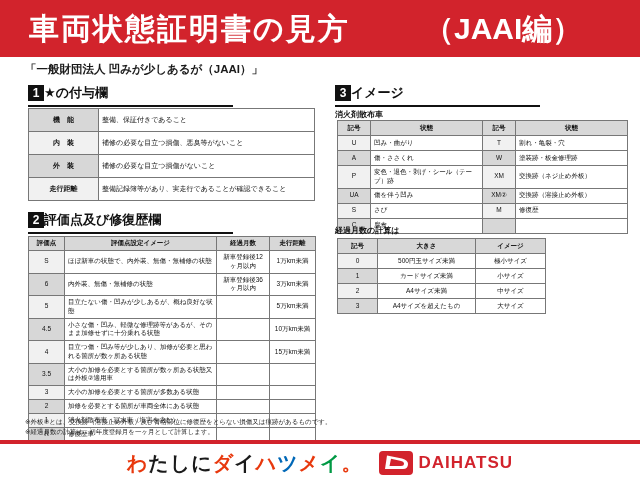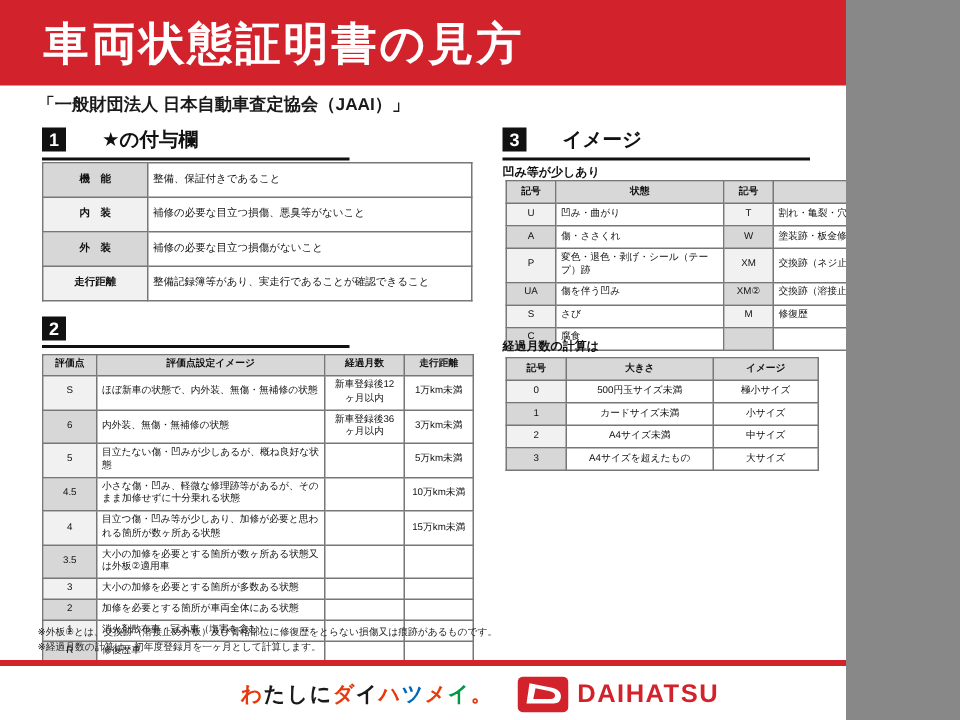--- a/index.html
+++ b/index.html
@@ -1,28 +1,28 @@
 <!DOCTYPE html>
 <html style="--accent: #d2232c;"><head>
 <meta charset="utf-8">
 <style>
   :root{ --accent:#d2232c; --ink:#111; }
   *{box-sizing:border-box; margin:0; padding:0;}
   body{background:#888; font-family:"Liberation Sans","DejaVu Sans",sans-serif;}
-  .page{position:relative; width:564px; height:480px; background:#fff; overflow:hidden;}
+  .page{position:relative; width:640px; height:480px; background:#fff; overflow:hidden;}
 
   .banner{position:absolute; top:0; left:0; width:640px; height:57px; background:var(--accent);}
   .banner-title{position:absolute; left:29px; top:9px; font-size:30px; font-weight:bold; color:#fff; letter-spacing:2px; white-space:nowrap;}
   .banner-edition{position:absolute; left:424px; top:9px; font-size:30px; font-weight:bold; color:#fff; white-space:nowrap;}
 
   .subtitle{position:absolute; left:25px; top:62px; font-size:11.5px; font-weight:bold; color:#1a1a1a; white-space:nowrap;}
 
   .sec-head{position:absolute; display:flex; align-items:center; border-bottom:2.5px solid #111; padding-bottom:3px;}
   .sec-num{display:inline-block; width:16px; height:16px; background:#111; color:#fff; font-weight:bold; font-size:12px; text-align:center; line-height:16px;}
-  .sec-title{font-size:13px; font-weight:bold; margin-left:24px; color:#111; white-space:nowrap;}
+  .sec-title{font-size:13px; font-weight:bold; margin-left:0; color:#111; white-space:nowrap;}
   #sec1-head{left:28px; top:84px; width:205px;}
   #sec2-head{left:28px; top:211px; width:205px;}
   #sec3-head{left:335px; top:84px; width:205px;}
 
   table{border-collapse:collapse; table-layout:fixed; color:#111;}
   td,th{border:1px solid #777; padding:2px 3px; line-height:1.35; overflow:hidden;}
   th{background:#d8d8d8; font-weight:bold; text-align:center;}
 
   #table1{position:absolute; left:28px; top:108px; width:287px; font-size:7px;}
   #table1 tr{height:23px;}
@@ -62,35 +62,36 @@
   #table4 th:nth-child(3){width:70px;}
   #table4 tbody td{text-align:center;}
   #table4 tbody tr:nth-child(odd) td:first-child{background:#f1f1f1;}
   #table4 tbody tr:nth-child(even) td:first-child{background:#d7d7d7;}
 
   .footnotes{position:absolute; left:25px; top:417px; font-size:6.5px; color:#222; line-height:1.55;}
 
   .divider{position:absolute; left:0; top:440px; width:640px; height:4px; background:var(--accent);}
 
   .footer{position:absolute; left:0; top:446px; width:640px; height:34px; display:flex; align-items:center; justify-content:center; gap:16px;}
-  .slogan{font-size:14px; font-weight:bold; letter-spacing:1px; white-space:nowrap;}
+  .slogan{font-size:20px; font-weight:bold; letter-spacing:1px; white-space:nowrap;}
   .brand{display:flex; align-items:center; gap:6px;}
   .brand-text{font-size:17px; font-weight:bold; color:var(--accent); letter-spacing:1px;text-align:center;}
   .accent-fill{fill:var(--accent);}
 </style>
 </head>
 <body>
 
 <div class="page">
 
   <div class="banner">
     <div class="banner-title">車両状態証明書の見方</div>
-  </div>
-
-  <div class="subtitle">「一般財団法人 日本自動車査定協会（JAAI）」</div>
+    <div class="banner-edition">（JAAI編）</div>
+  </div>
+
+  <div class="subtitle">「一般財団法人 凹みが少しあるが（JAAI）」</div>
 
   <div class="sec-head" id="sec1-head">
     <span class="sec-num">1</span>
     <span class="sec-title">★の付与欄</span>
   </div>
   <table id="table1">
     <tbody>
         <tr>
           <td>機　能</td>
           <td>整備、保証付きであること</td>
@@ -105,20 +106,21 @@
         </tr>
         <tr>
           <td>走行距離</td>
           <td>整備記録簿等があり、実走行であることが確認できること</td>
         </tr>
       </tbody>
   </table>
 
   <div class="sec-head" id="sec2-head">
     <span class="sec-num">2</span>
+    <span class="sec-title">評価点及び修復歴欄</span>
   </div>
   <table id="table2">
     <thead>
       <tr>
         <th>評価点</th>
         <th>評価点設定イメージ</th>
         <th>経過月数</th>
         <th>走行距離</th>
       </tr>
     </thead>
@@ -183,21 +185,21 @@
           <td></td>
           <td></td>
         </tr>
       </tbody>
   </table>
 
   <div class="sec-head" id="sec3-head">
     <span class="sec-num">3</span>
     <span class="sec-title">イメージ</span>
   </div>
-  <div class="mini-label" id="cond-label">凹み等が少しあり</div>
+  <div class="mini-label" id="cond-label">消火剤散布車</div>
   <table id="table3">
     <thead>
       <tr>
         <th>記号</th>
         <th>状態</th>
         <th>記号</th>
         <th>状態</th>
       </tr>
     </thead>
     <tbody>

